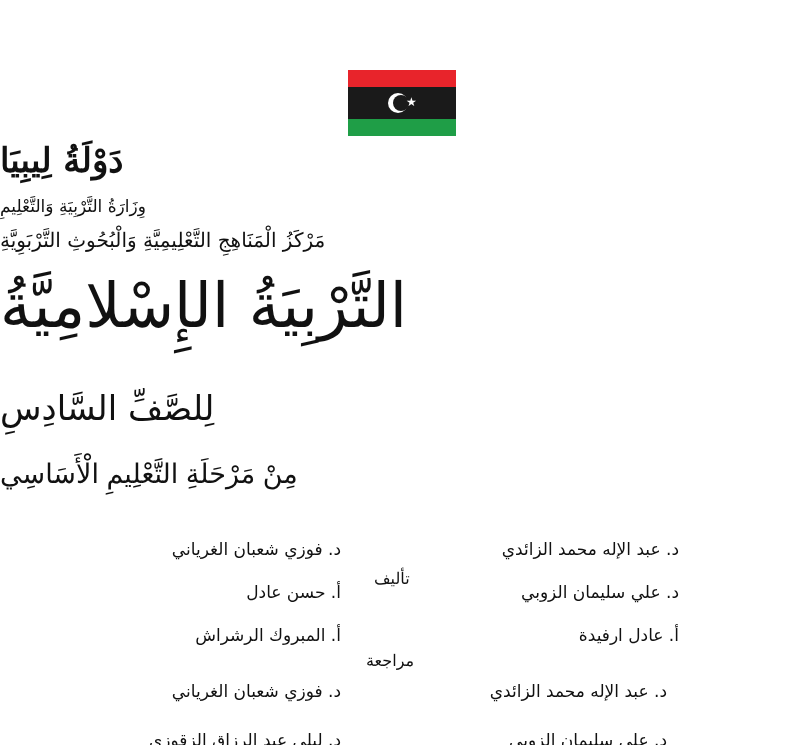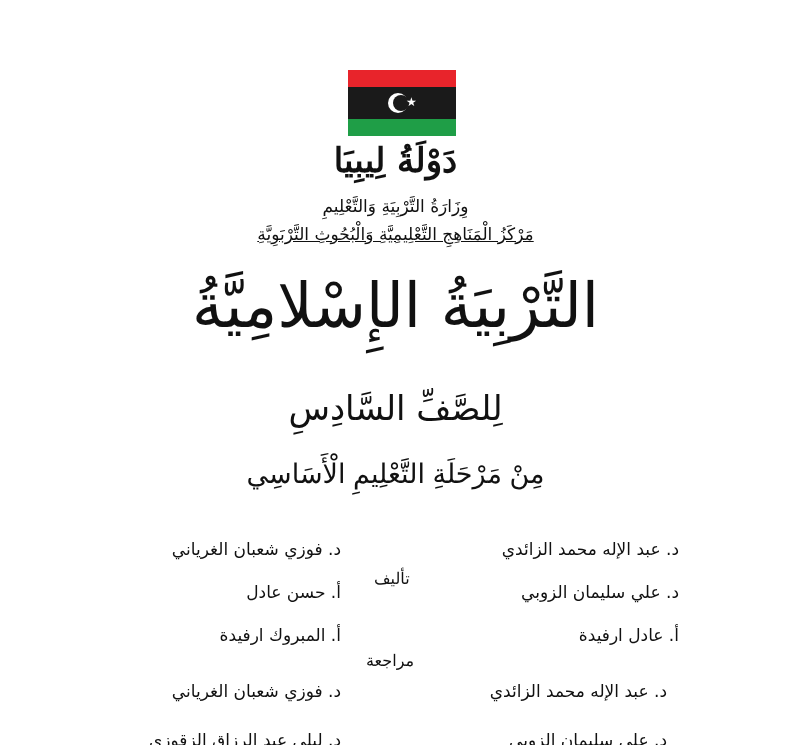--- a/index.html
+++ b/index.html
@@ -56,44 +56,43 @@
       left: 58px;
       top: 8px;
       font-size: 12px;
       line-height: 14px;
       color: #ffffff;
     }
     .center-text {
       position: absolute;
       left: 0;
       width: 791px;
-      text-align: center;
+      text-align: left;
       direction: rtl;
     }
     .calli {
       font-family: "DejaVu Serif", serif;
       color: #111;
     }
     .state-name {
       top: 138px;
       font-size: 34px;
       line-height: 44px;
       font-weight: bold;
     }
     .ministry {
       top: 194px;
       font-size: 17px;
       line-height: 24px;
     }
     .center-name {
-      top: 222px;
-      font-size: 17px;
+      top: 228px;
+      font-size: 20px;
       line-height: 24px;
       letter-spacing: 1px;
-      text-decoration: underline;
     }
     .subject-title {
       top: 256px;
       font-size: 62px;
       line-height: 100px;
       font-weight: normal;
       letter-spacing: 2px;
     }
     .grade {
       top: 384px;
@@ -177,21 +176,21 @@
   <div class="name-row row-1">
     <span class="name right">د. عبد الإله محمد الزائدي</span>
     <span class="name left">د. فوزي شعبان الغرياني</span>
   </div>
   <div class="name-row row-2">
     <span class="name right">د. علي سليمان الزوبي</span>
     <span class="name left">أ. حسن عادل</span>
   </div>
   <div class="name-row row-3">
     <span class="name right">أ. عادل ارفيدة</span>
-    <span class="name left">أ. المبروك ارفيدة</span>
+    <span class="name left">أ. المبروك الرشراش</span>
   </div>
 
   <div class="section-label label-review">مراجعة</div>
 
   <div class="name-row row-4">
     <span class="name right indent">د. عبد الإله محمد الزائدي</span>
     <span class="name left">د. فوزي شعبان الغرياني</span>
   </div>
   <div class="name-row row-5">
     <span class="name right indent">د. علي سليمان الزوبي</span>

